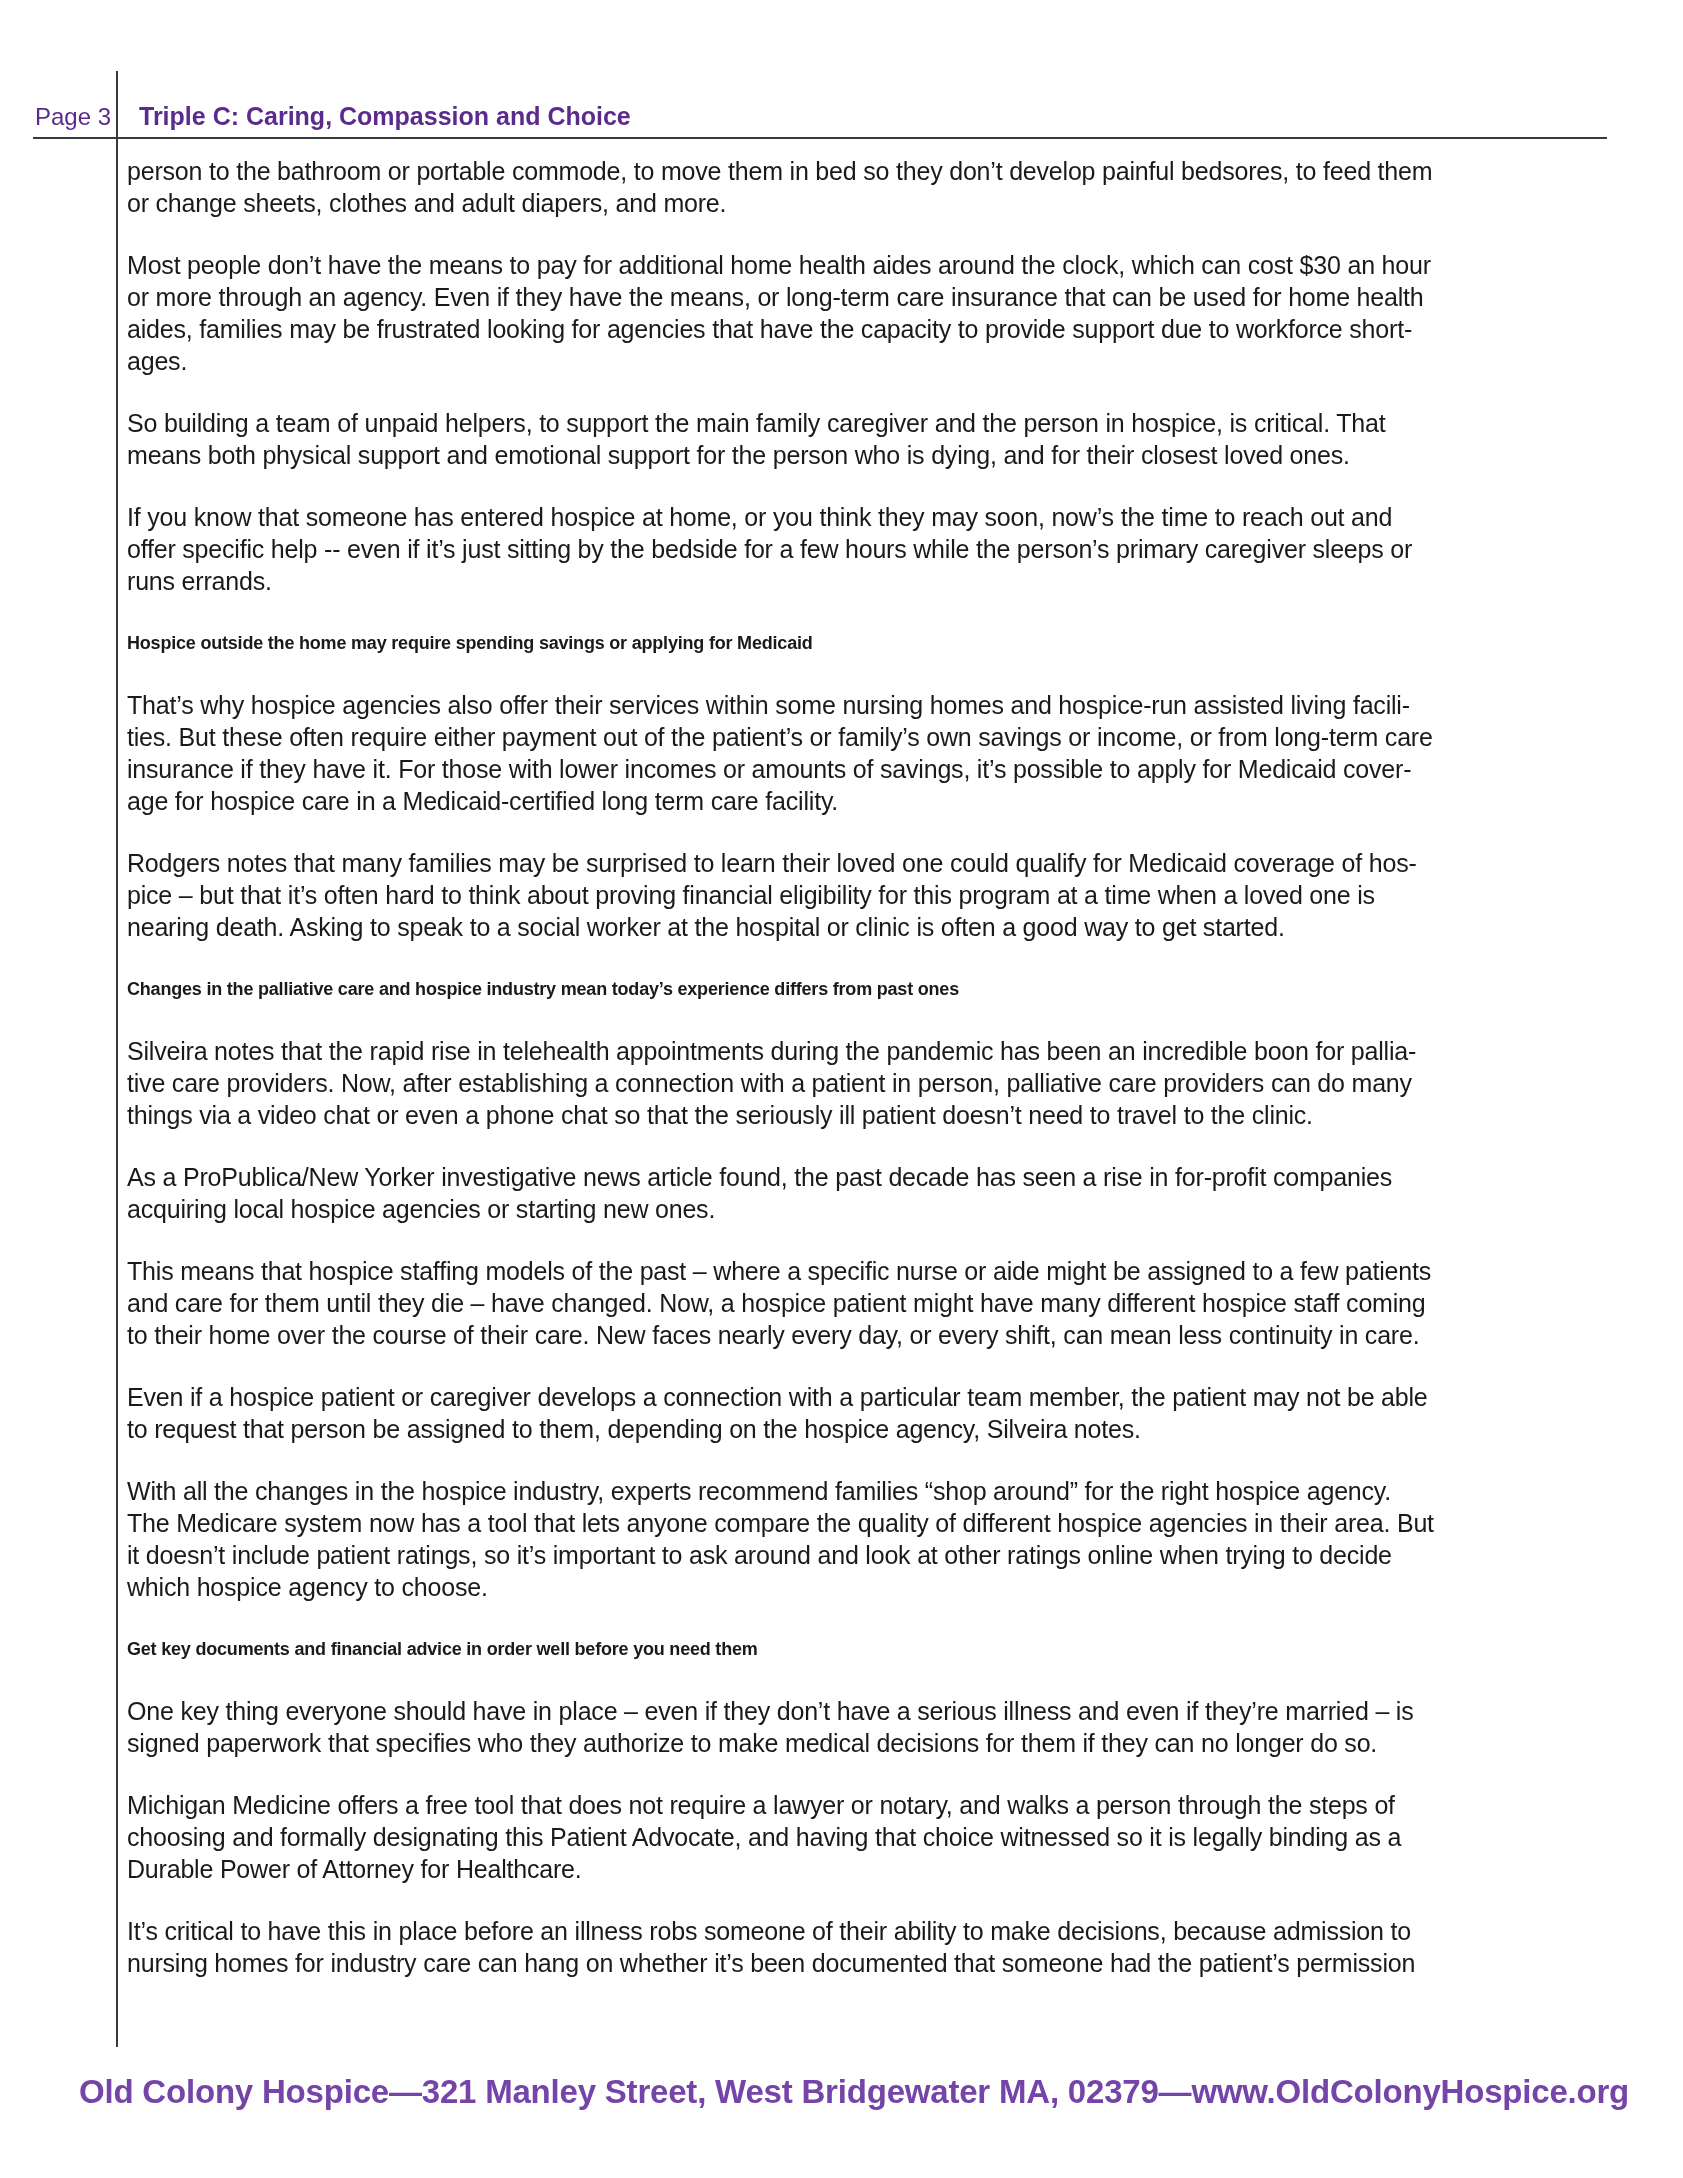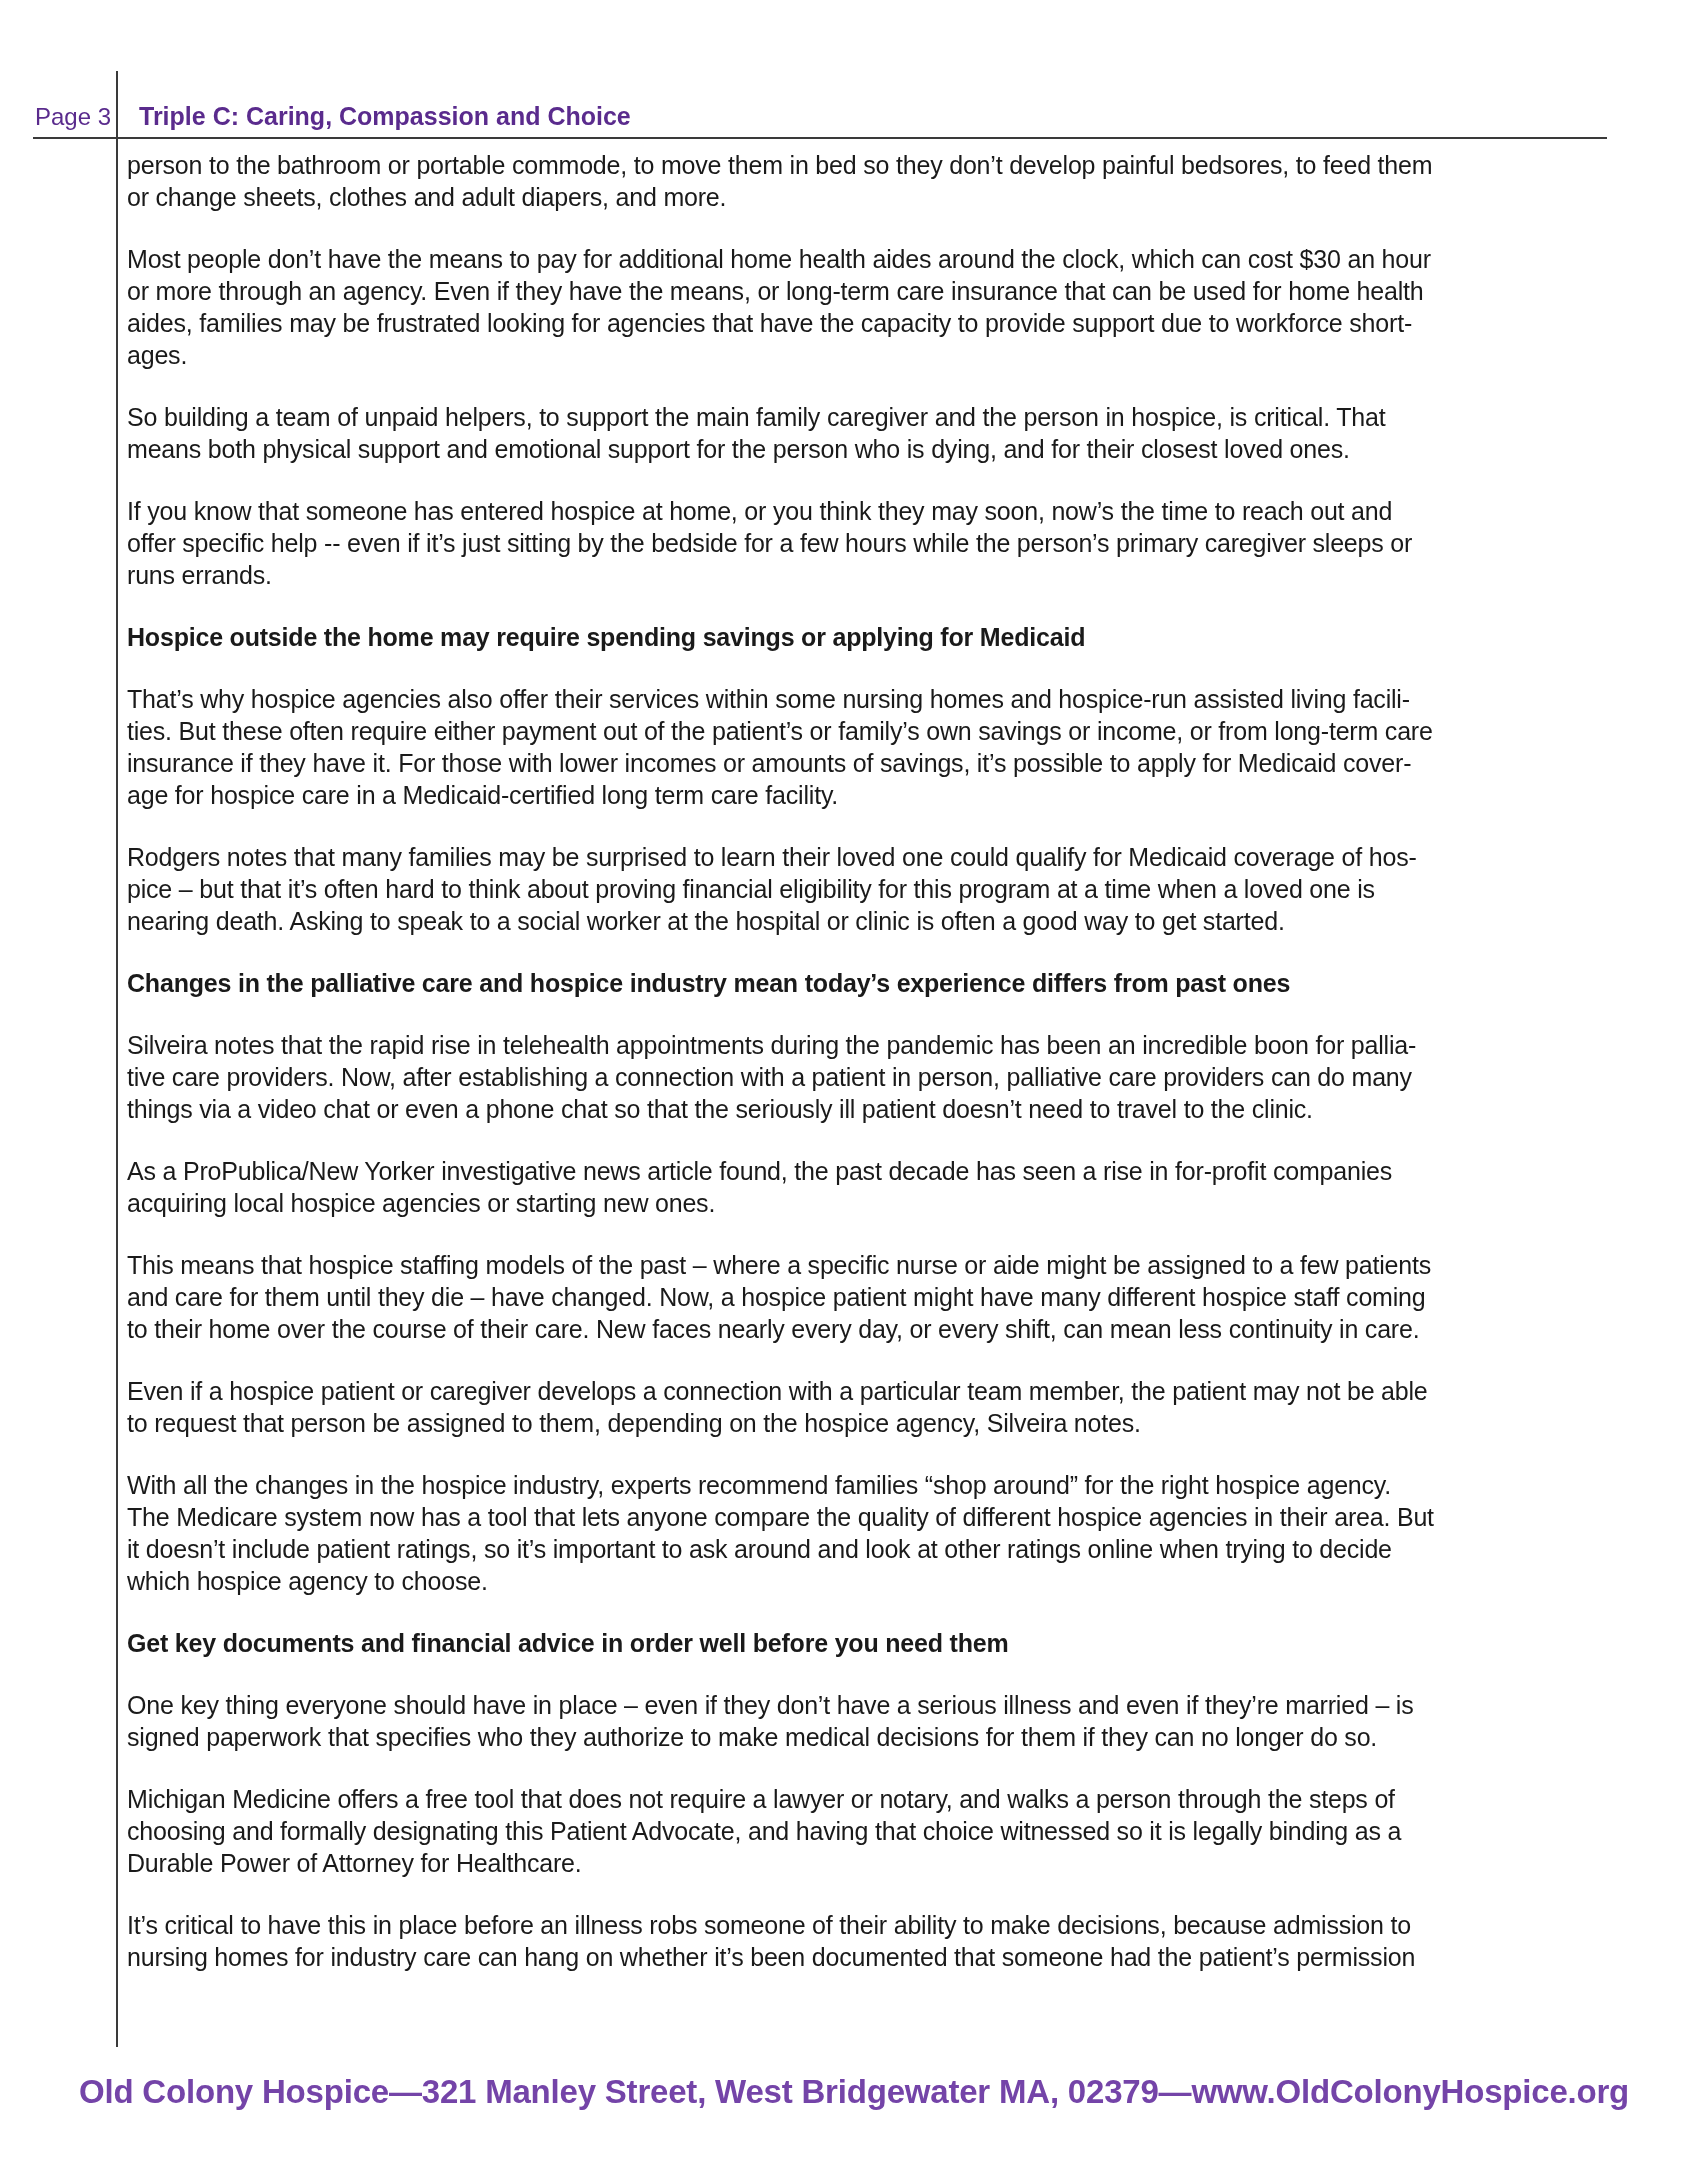--- a/index.html
+++ b/index.html
@@ -54,29 +54,29 @@
   .article {
     position: absolute;
     left: 127px;
     top: 149px;
     width: 1544px;
     font-size: 25px;
     line-height: 32px;
     letter-spacing: -0.2px;
   }
   .article .para {
-    margin: 0 0 30px 0;
+    margin: 6px 0 30px 0;
     white-space: pre-line;
     font-weight: normal;
   }
   .article .heading {
     margin: 0 0 30px 0;
     white-space: pre-line;
     font-weight: bold;
-    font-size: 25px;
+    font-size: 18px;
   }
   .page-footer {
     position: absolute;
     left: 79px;
     top: 2073px;
     font-weight: bold;
     font-size: 33px;
     letter-spacing: -0.2px;
     color: #7444a8;
     white-space: nowrap;

